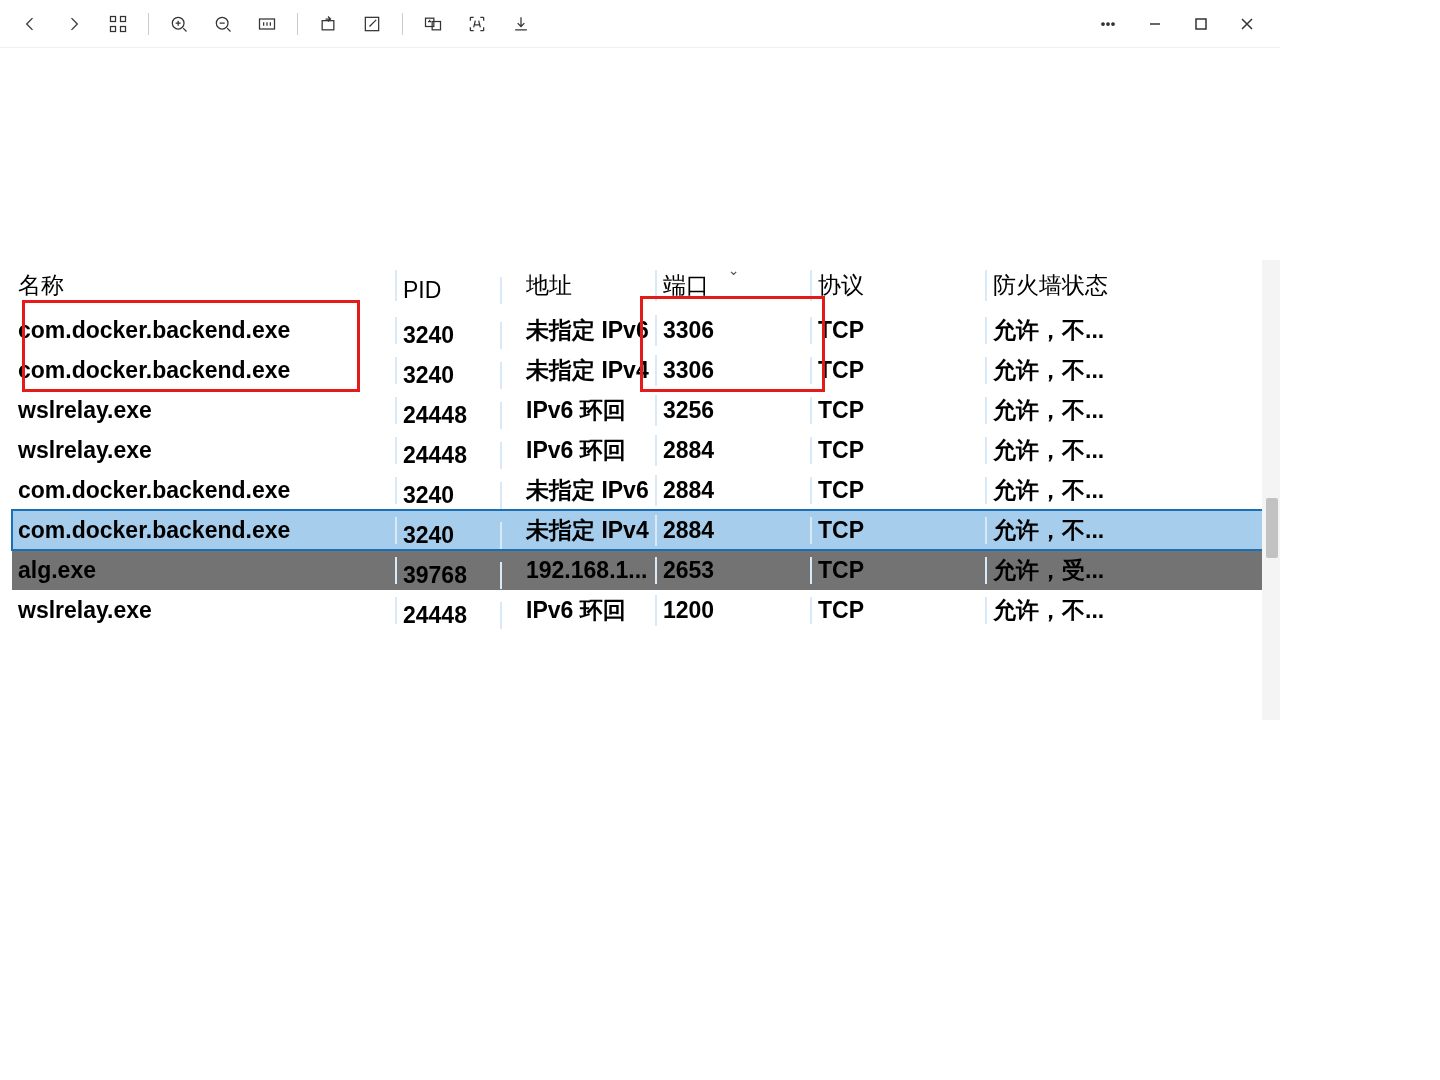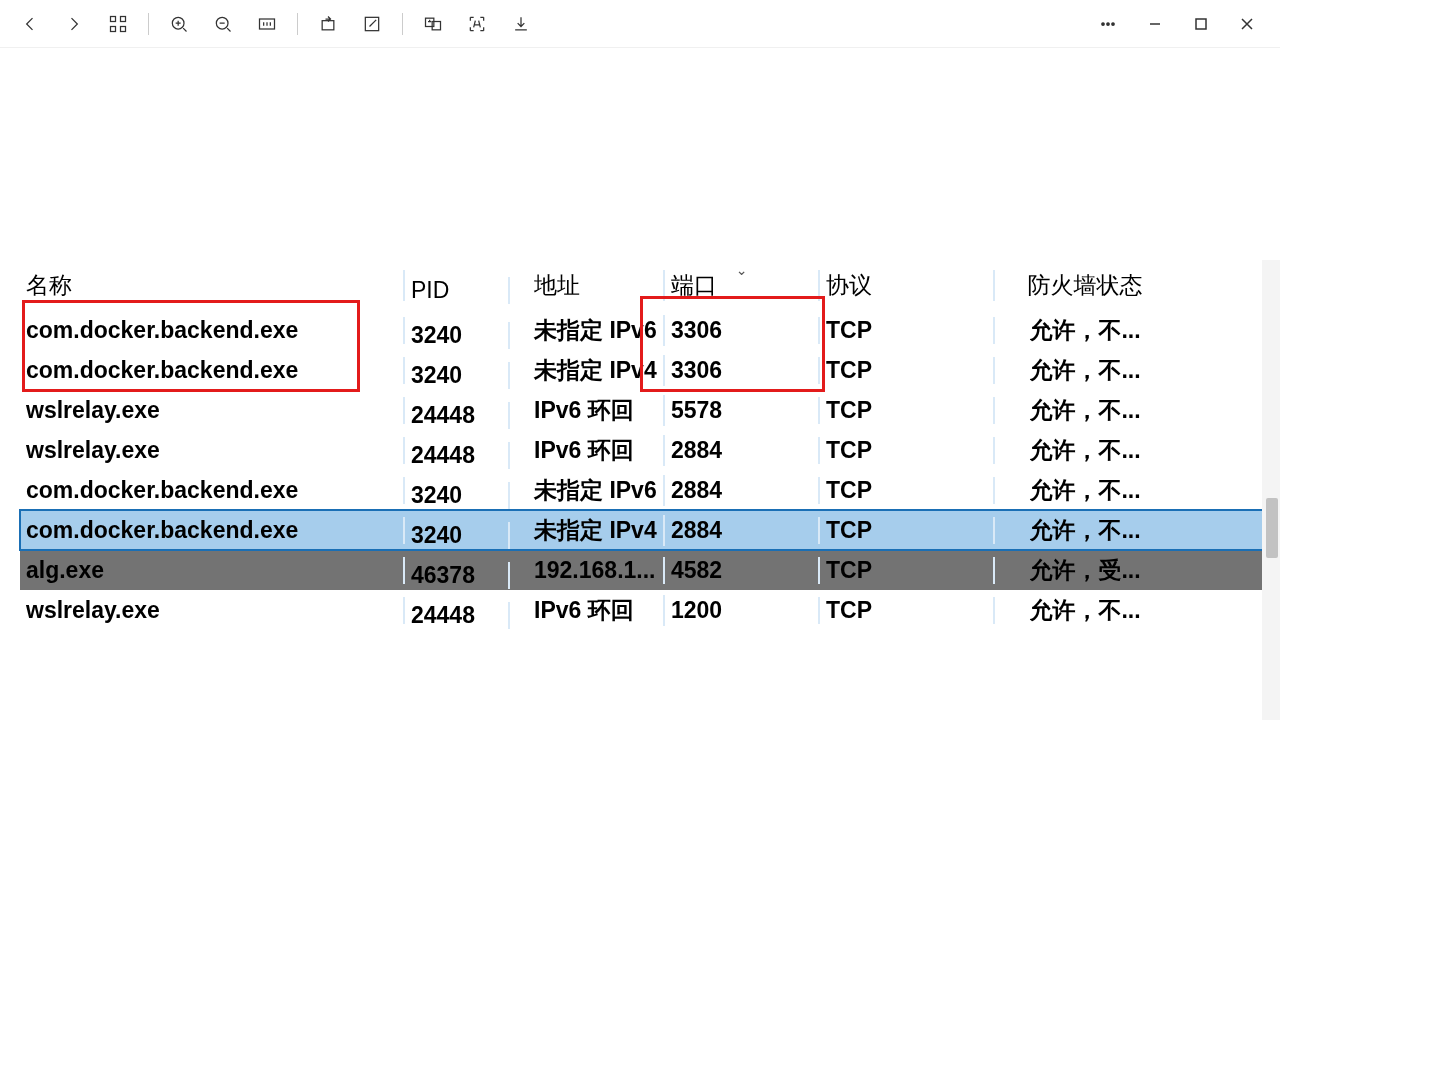--- a/index.html
+++ b/index.html
@@ -40,39 +40,39 @@
     position: relative;
     width: 100%;
     height: calc(100% - 48px);
     background: #fff;
   }
   
   
   .table-wrap {
     position: absolute;
     top: 212px;
-    left: 20px;
+    left: 12px;
     right: 8px;
     font-size: 23px;
     color: #000;
   }
   .thead, .trow {
     display: flex;
     height: 40px;
     align-items: center;
   }
   .col {
     padding: 0 6px;
     white-space: nowrap;
     overflow: hidden;
     text-overflow: ellipsis;
     border-right: 2px solid #d9e9f7;
     font-weight: bold;
   }
-  .col:last-child { border-right: none; text-align: center; }
+  .col:last-child { border-right: none; }
   .c-name  { width: 385px; }
   .c-pid   { width: 105px; margin-top: 11px; }
   .c-addr  { width: 155px; padding-left: 24px; }
   .c-port  { width: 155px; position: relative; }
   .c-proto { width: 175px; }
   .c-fire  { width: 180px; }
   
   .thead { height: 50px; }
   .thead .col { font-weight: 400; }
   .sort-ind {
@@ -250,21 +250,21 @@
           <div class="col c-pid">3240</div>
           <div class="col c-addr">未指定 IPv4</div>
           <div class="col c-port">3306</div>
           <div class="col c-proto">TCP</div>
           <div class="col c-fire">允许，不...</div>
         </div>
         <div class="trow">
           <div class="col c-name">wslrelay.exe</div>
           <div class="col c-pid">24448</div>
           <div class="col c-addr">IPv6 环回</div>
-          <div class="col c-port">5578</div>
+          <div class="col c-port">3256</div>
           <div class="col c-proto">TCP</div>
           <div class="col c-fire">允许，不...</div>
         </div>
         <div class="trow">
           <div class="col c-name">wslrelay.exe</div>
           <div class="col c-pid">24448</div>
           <div class="col c-addr">IPv6 环回</div>
           <div class="col c-port">2884</div>
           <div class="col c-proto">TCP</div>
           <div class="col c-fire">允许，不...</div>
@@ -280,23 +280,23 @@
         <div class="trow selected">
           <div class="col c-name">com.docker.backend.exe</div>
           <div class="col c-pid">3240</div>
           <div class="col c-addr">未指定 IPv4</div>
           <div class="col c-port">2884</div>
           <div class="col c-proto">TCP</div>
           <div class="col c-fire">允许，不...</div>
         </div>
         <div class="trow highlight">
           <div class="col c-name">alg.exe</div>
-          <div class="col c-pid">46378</div>
+          <div class="col c-pid">39768</div>
           <div class="col c-addr">192.168.1...</div>
-          <div class="col c-port">4582</div>
+          <div class="col c-port">2653</div>
           <div class="col c-proto">TCP</div>
           <div class="col c-fire">允许，受...</div>
         </div>
         <div class="trow">
           <div class="col c-name">wslrelay.exe</div>
           <div class="col c-pid">24448</div>
           <div class="col c-addr">IPv6 环回</div>
           <div class="col c-port">1200</div>
           <div class="col c-proto">TCP</div>
           <div class="col c-fire">允许，不...</div>

